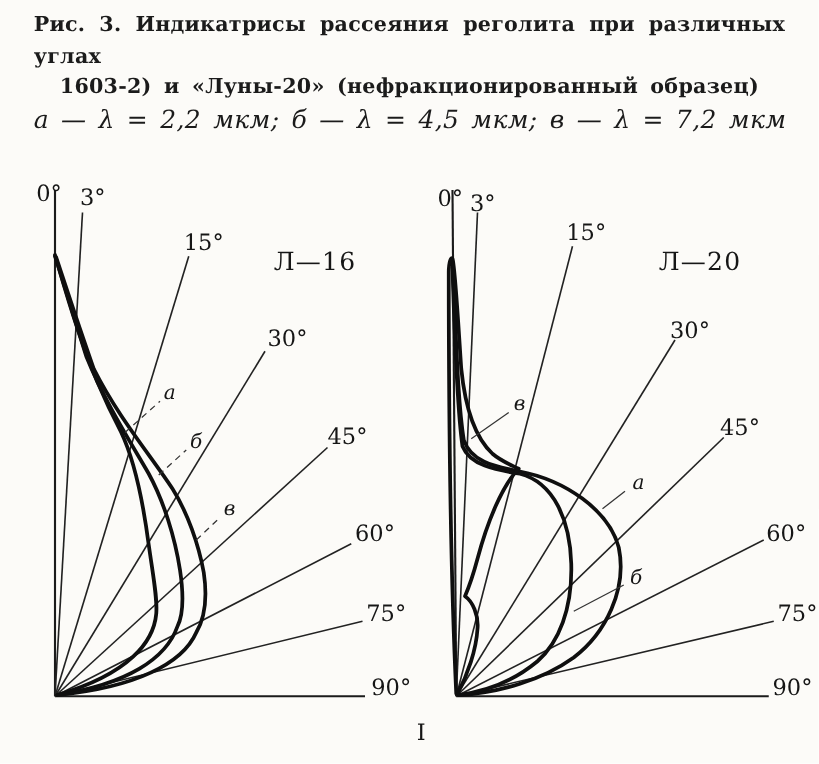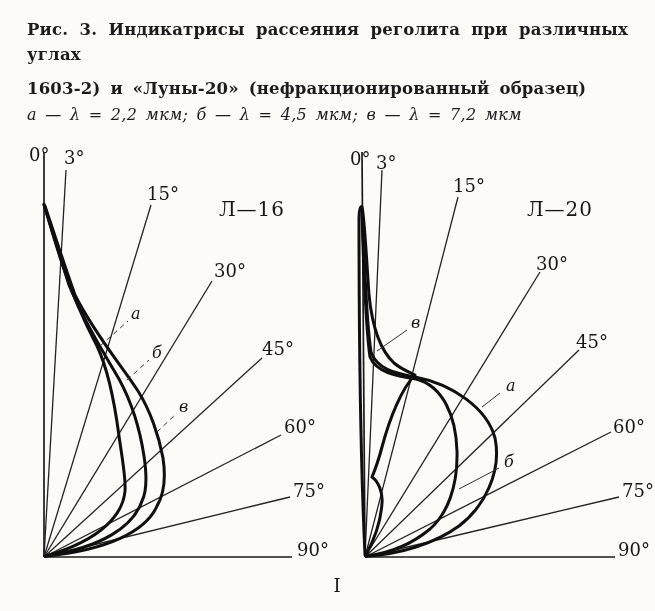--- a/index.html
+++ b/index.html
@@ -5,25 +5,25 @@
   html,body{margin:0;padding:0;background:#ffffff;}
   .page{
     position:relative;width:655px;height:611px;overflow:hidden;
     background:#fcfbf8;color:#1b1b1b;
     font-family:"DejaVu Serif", serif;
   }
   .caption{
     position:absolute;left:27px;top:8px;width:601px;
     font-weight:bold;font-size:16.5px;line-height:24.5px;letter-spacing:0.2px;
   }
-  .cap-line{white-space:nowrap;margin-top:10px;}
+  .cap-line{white-space:nowrap;}
   .cap-just{white-space:normal;text-align:justify;text-align-last:justify;}
-  .cap-line3{word-spacing:4px;}
+  .cap-line3{word-spacing:4px;text-align:center;}
   .cap-legend{
-    font-weight:normal;font-style:italic;font-size:16px;
+    font-weight:normal;font-style:italic;font-size:20px;
     margin-top:1px;letter-spacing:0.3px;word-spacing:3px;white-space:nowrap;
   }
   svg.fig{position:absolute;left:0;top:0;}
   .ray{stroke:#222;stroke-width:1.3;fill:none;}
   .axis{stroke:#1b1b1b;stroke-width:1.7;fill:none;}
   .curve{stroke:#0f0f0f;stroke-width:3;fill:none;stroke-linecap:round;stroke-linejoin:round;}
   .leader{stroke:#333;stroke-width:1;fill:none;}
   .dashed{stroke-dasharray:5 4;}
   text{fill:#161616;}
   .ang{font-size:18px;}

